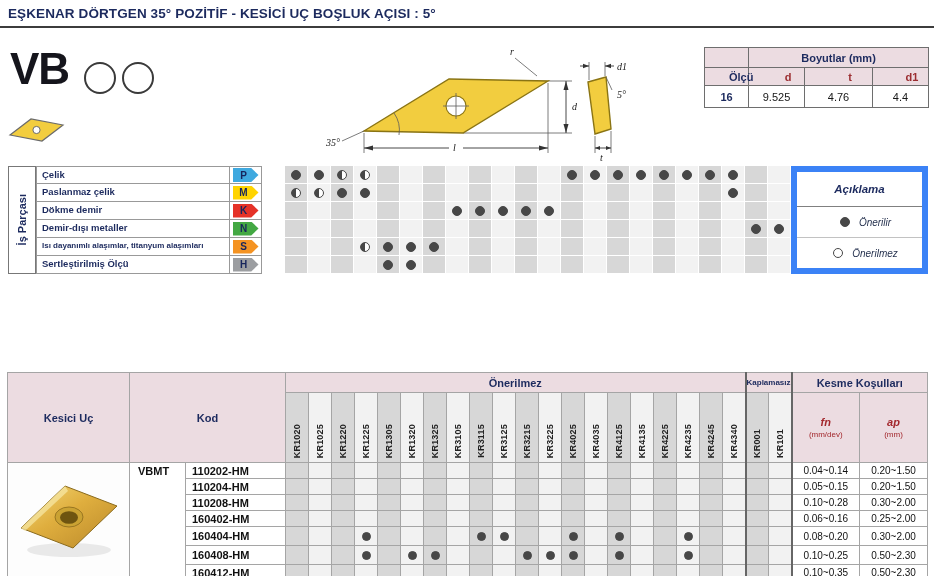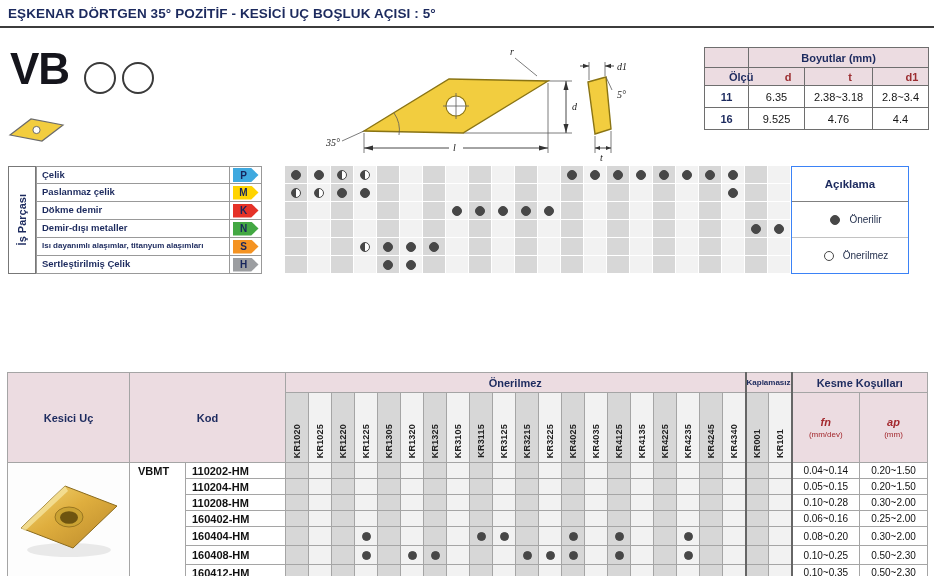--- a/index.html
+++ b/index.html
@@ -49,21 +49,21 @@
   .gcell{width:23px;height:18px;box-sizing:border-box;border-right:1px solid #fff;border-bottom:1px solid #fff;display:flex;align-items:center;justify-content:center;}
   .dk{background:#d7d7d7;} .lt{background:#f2f2f2;}
 
   .dot{width:10px;height:10px;border-radius:50%;display:inline-block;box-sizing:border-box;}
   .full{background:#474747;border:1px solid #474747;}
   .half{background:linear-gradient(90deg,#474747 50%,#fff 50%);border:1px solid #474747;}
   .none{background:#fff;border:1px solid #474747;}
   .sm-dot{width:9px;height:9px;}
 
   
-  .legend{position:absolute;left:791px;top:166px;width:118px;height:108px;border:1px solid #3b82f6;box-sizing:border-box;background:#fff;display:flex;flex-direction:column;}
+  .legend{position:absolute;left:791px;top:166px;width:137px;height:108px;border:6px solid #3b82f6;box-sizing:border-box;background:#fff;display:flex;flex-direction:column;font-style:italic;}
   .legend-head{height:34px;border-bottom:1px solid #808080;display:flex;align-items:center;justify-content:center;font-weight:bold;font-size:11.5px;color:#1c2a5e;}
   .legend-items{flex:1;display:flex;flex-direction:column;}
   .legend-item{flex:1;display:flex;align-items:center;padding-left:12px;gap:9px;border-top:1px solid #c2c2c2;justify-content:center;}
   .legend-item:first-child{border-top:none;}
   .legend-label{font-size:10px;color:#26324f;}
 
   
   .catalog{position:absolute;left:7px;top:372px;border-collapse:collapse;table-layout:fixed;width:920px;border:1.5px solid #4a4a4a;}
   .catalog td{border:1px solid #a5a5a5;box-sizing:border-box;padding:0;}
   .hrow1 td{height:20px;text-align:center;}
@@ -162,26 +162,20 @@
       <td class="pink"></td>
       <td class="pink ttl" colspan="3">Boyutlar (mm)</td>
     </tr>
     <tr>
       <td class="pink ch navy">Ölçü</td>
       <td class="pink ch maroon">d</td>
       <td class="pink ch maroon">t</td>
       <td class="pink ch maroon">d1</td>
     </tr>
     <tr>
-      <td class="dval dkey">11</td>
-      <td class="dval">6.35</td>
-      <td class="dval">2.38~3.18</td>
-      <td class="dval">2.8~3.4</td>
-    </tr>
-    <tr>
       <td class="dval dkey">16</td>
       <td class="dval">9.525</td>
       <td class="dval">4.76</td>
       <td class="dval">4.4</td>
     </tr>
   </tbody>
     </table>
 
   <div class="side-box">
     <span>İş Parçası</span>
@@ -392,21 +386,21 @@
           <div class="gcell lt"></div>
           <div class="gcell dk"></div>
           <div class="gcell lt"></div>
           <div class="gcell dk"></div>
           <div class="gcell lt"></div>
           <div class="gcell dk"></div>
           <div class="gcell lt"></div>
         </div>
       </div>
       <div class="mat-row">
-        <div class="mat-name">Sertleştirilmiş Çelik</div>
+        <div class="mat-name">Sertleştirilmiş Ölçü</div>
         <div class="mat-badge-wrap">
           <div class="badge" style="background: rgb(156, 158, 161);">H</div>
         </div>
         <div class="mat-gap"></div>
         <div class="mat-cells">
           <div class="gcell dk"></div>
           <div class="gcell lt"></div>
           <div class="gcell dk"></div>
           <div class="gcell lt"></div>
           <div class="gcell dk">

